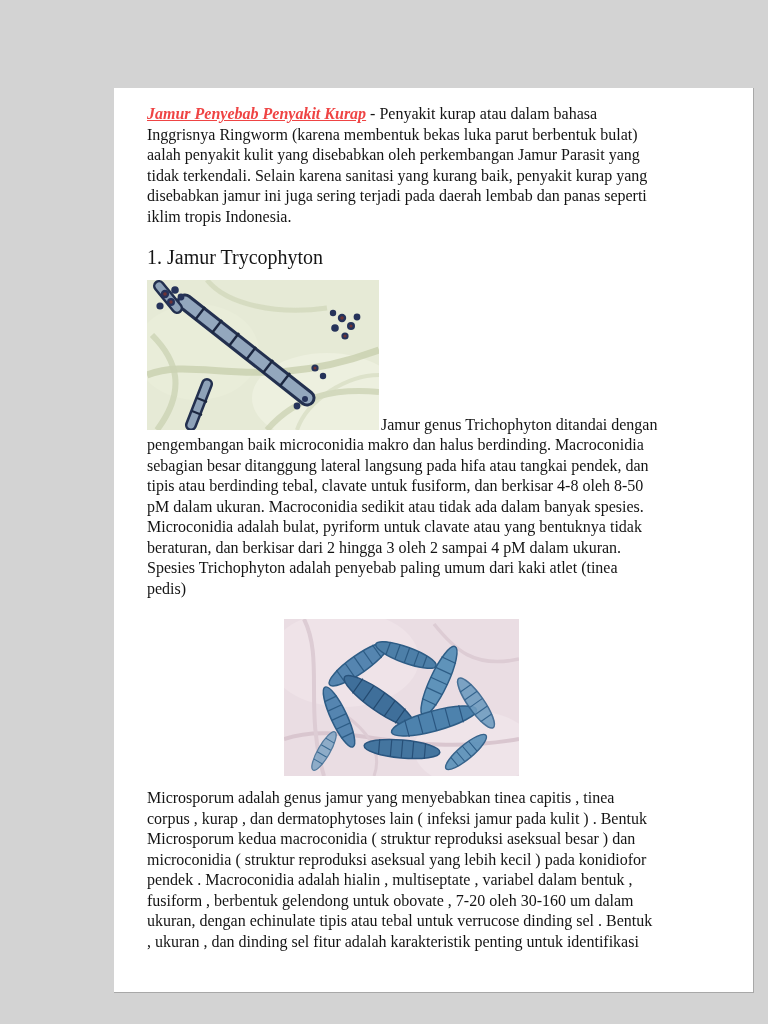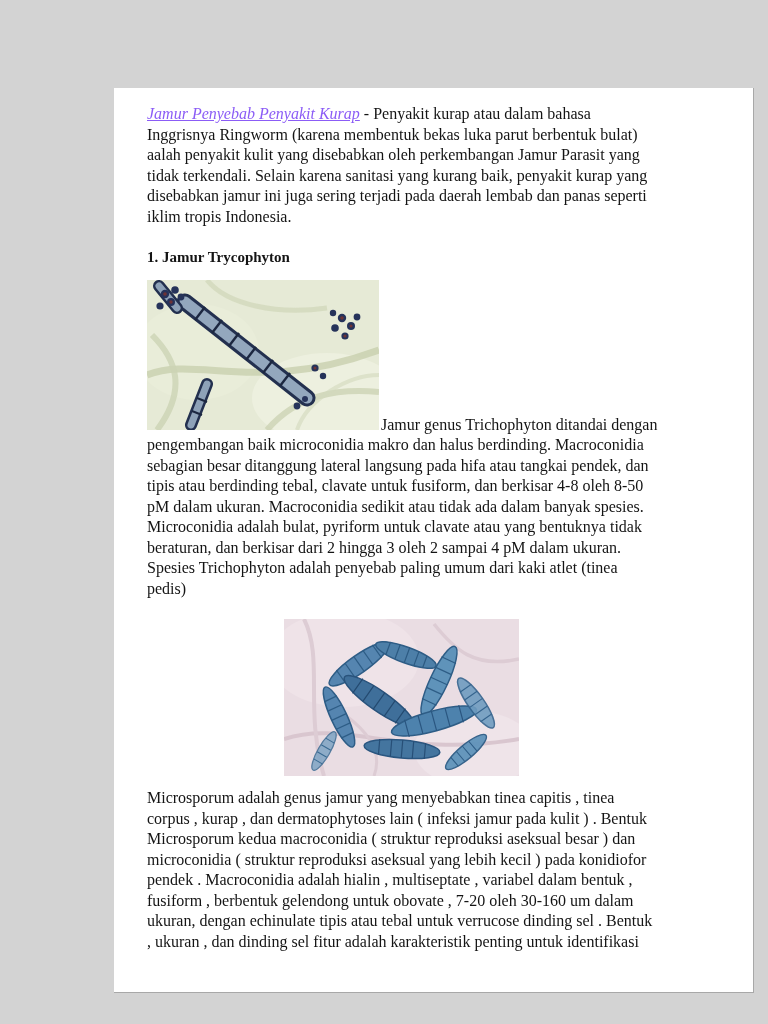--- a/index.html
+++ b/index.html
@@ -27,29 +27,29 @@
     border-right: 1px solid #a8a8a8;
     border-bottom: 1px solid #a8a8a8;
     box-sizing: border-box;
     padding: 16px 95px 30px 33px;
     color: #141414;
     font-size: 16px;
     line-height: 20.5px;
   }
   p { margin: 0 0 20px 0; }
   .doc-link {
-    color: #8b5cf6;
-    font-weight: normal;
+    color: #ef4444;
+    font-weight: bold;
     font-style: italic;
     text-decoration: underline;
     cursor: pointer;
   }
   h3.doc-heading {
-    font-size: 15px;
-    font-weight: bold;
+    font-size: 20px;
+    font-weight: normal;
     margin: 0 0 12px 0;
     line-height: 20.5px;
   }
   .inline-figure {
     display: inline-block;
     vertical-align: baseline;
     margin: 0 2px 0 0;
     line-height: 0;
   }
   .block-figure {

